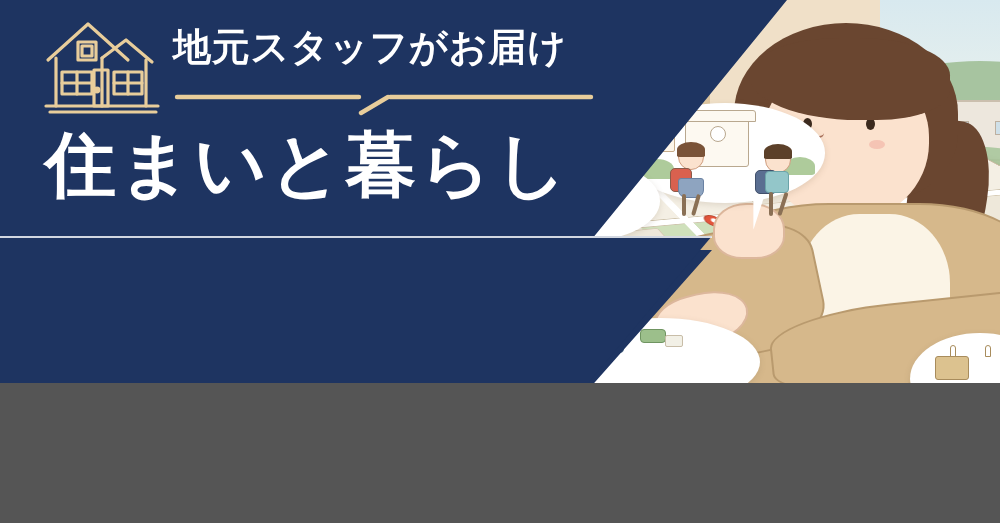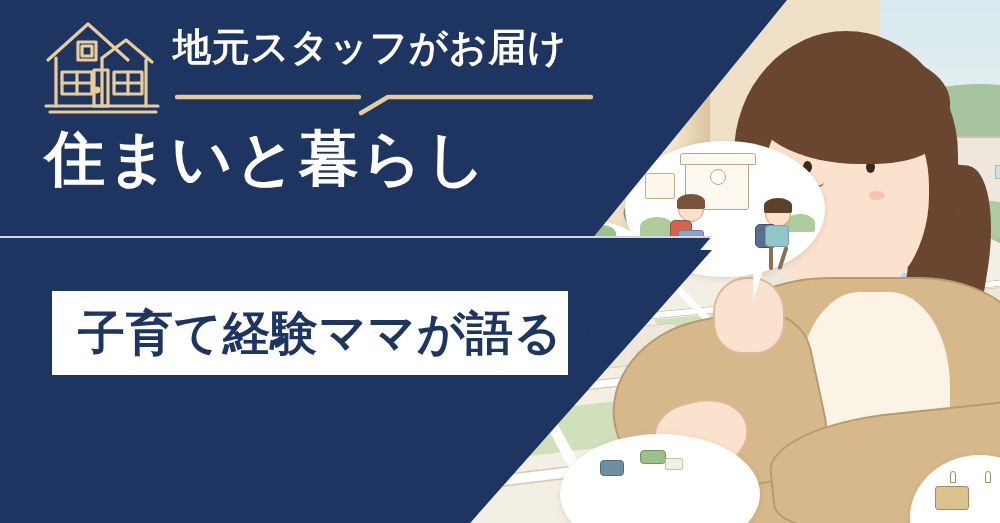--- a/index.html
+++ b/index.html
@@ -1,18 +1,18 @@
 <!DOCTYPE html>
 <html><head>
 <meta charset="utf-8">
 <style>
   html,body{margin:0;padding:0;background:#555;}
   *{box-sizing:border-box;}
   .stage{
-    position:relative;width:1000px;height:523px;overflow:hidden;
+    position:relative;width:1000px;height:383px;overflow:hidden;
     font-family:"Liberation Sans","DejaVu Sans",sans-serif;
     background:#1e3461;
   }
 
   
   .illus{position:absolute;inset:0;background:#f3e6d2;}
   .sky{position:absolute;left:62%;top:0;width:38%;height:42%;
        background:linear-gradient(180deg,#d8e9ef 0%,#e7f0ee 60%,#eef2e7 100%);}
   .hill{position:absolute;left:86%;top:16%;width:24%;height:24%;
         background:#9dbd93;border-radius:50% 50% 0 0;filter:blur(.3px);opacity:.85;}
@@ -124,21 +124,21 @@
         clip-path:polygon(0 236px, 712px 236px, 470px 523px, 0 523px);}
 
   .hairline{position:absolute;left:0;top:236px;width:712px;height:2px;background:#f2f4f8;opacity:.85;
             clip-path:polygon(0 0,100% 0,100% 100%,0 100%);}
 
   
   .house-icon{position:absolute;left:40px;top:14px;width:130px;height:106px;}
   .eyebrow{position:absolute;left:173px;top:22px;color:#fff;font-size:38px;font-weight:700;
            letter-spacing:.02em;white-space:nowrap;}
   .divider{position:absolute;left:174px;top:92px;width:420px;height:24px;}
-  .maintitle{position:absolute;left:45px;top:129px;color:#fff;font-size:60px;font-weight:700;
+  .maintitle{position:absolute;left:45px;top:129px;color:#fff;font-size:71px;font-weight:700;
              letter-spacing:.04em;white-space:nowrap;line-height:1;}
 
   .wbox{position:absolute;background:#fff;display:flex;align-items:center;}
   .wbox span{color:#1e3461;font-weight:700;white-space:nowrap;}
   #box1{left:52px;top:291px;width:516px;height:84px;padding-left:26px;}
   #box1 span{font-size:47px;letter-spacing:.02em;}
   #box2{left:100px;top:389px;width:635px;height:81px;padding-left:24px;}
   #box2 span{font-size:47px;letter-spacing:.02em;}
 </style>
 </head>
@@ -319,17 +319,14 @@
   <svg class="divider" viewBox="0 0 420 24">
     <g stroke="#e8cd9b" stroke-width="4.4" stroke-linecap="round" fill="none">
       <line x1="3" y1="5" x2="185" y2="5"></line>
       <line x1="216" y1="5" x2="417" y2="5"></line>
       <line x1="214" y1="5" x2="187" y2="21"></line>
     </g>
   </svg>
 
   <div class="maintitle">住まいと暮らし</div>
 
-  <div class="wbox" id="box1">
-    <span>子育て経験ママが語る！</span>
-  </div>
 
 </div>
 
 </body></html>

